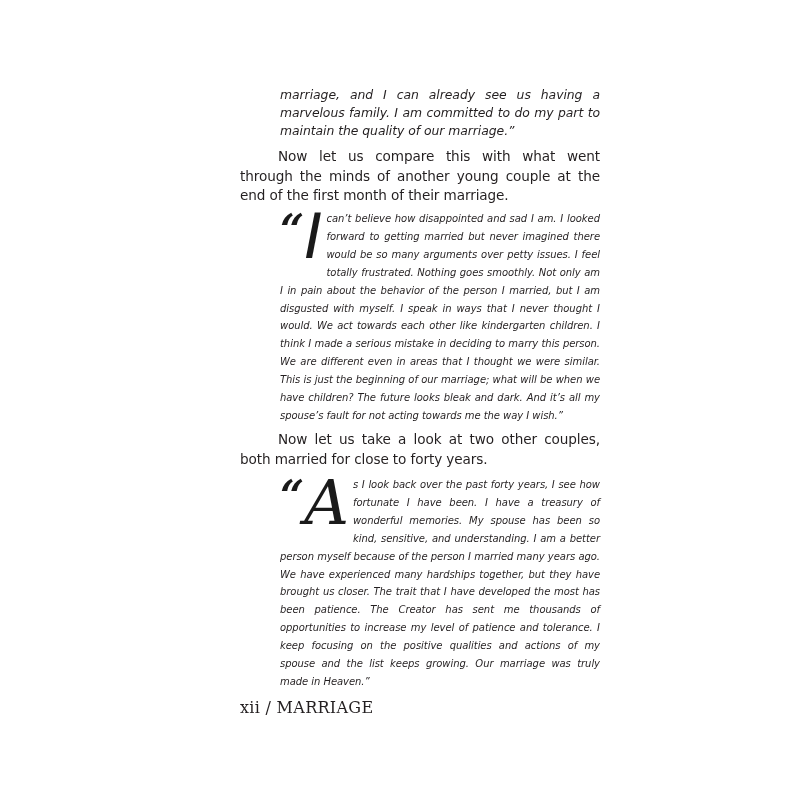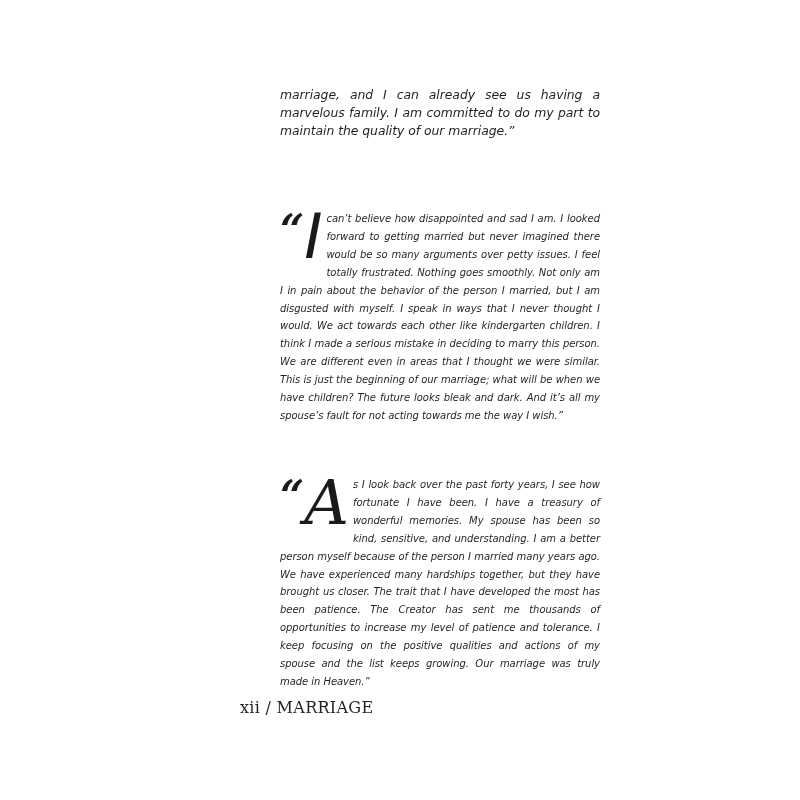--- a/index.html
+++ b/index.html
@@ -97,29 +97,31 @@
       color: #231f20;
     }
   </style>
 </head>
 <body>
 
 <div class="page">
 
   <div class="quote-cont quote text-block" style="top:86px; left:261px; width:320px;">marriage, and I can already see us having a marvelous family. I am committed to do my part to maintain the quality of our marriage.”</div>
 
+  <div class="text-block prose" style="top:147px;">Now let us compare this with what went through the minds of another young couple at the end of the first month of their marriage.</div>
 
   <div class="quote-block" style="top:210px;">
     <div class="dropcap-wrap">
       <span class="open-quote">“</span>
       <span class="dropcap-letter">I</span>
     </div>
     <div class="body">can’t believe how disappointed and sad I am. I looked forward to getting married but never imagined there would be so many arguments over petty issues. I feel totally frustrated. Nothing goes smoothly. Not only am I in pain about the behavior of the person I married, but I am disgusted with myself. I speak in ways that I never thought I would. We act towards each other like kindergarten children. I think I made a serious mistake in deciding to marry this person. We are different even in areas that I thought we were similar. This is just the beginning of our marriage; what will be when we have children? The future looks bleak and dark. And it’s all my spouse’s fault for not acting towards me the way I wish.”</div>
   </div>
 
+  <div class="text-block prose" style="top:430px;">Now let us take a look at two other couples, both married for close to forty years.</div>
 
   <div class="quote-block" style="top:476px;">
     <div class="dropcap-wrap">
       <span class="open-quote">“</span>
       <span class="dropcap-letter serif">A</span>
     </div>
     <div class="body">s I look back over the past forty years, I see how fortunate I have been. I have a treasury of wonderful memories. My spouse has been so kind, sensitive, and understanding. I am a better person myself because of the person I married many years ago. We have experienced many hardships together, but they have brought us closer. The trait that I have developed the most has been patience. The Creator has sent me thousands of opportunities to increase my level of patience and tolerance. I keep focusing on the positive qualities and actions of my spouse and the list keeps growing. Our marriage was truly made in Heaven.”</div>
   </div>
 
   <div class="footer">xii / MARRIAGE</div>

